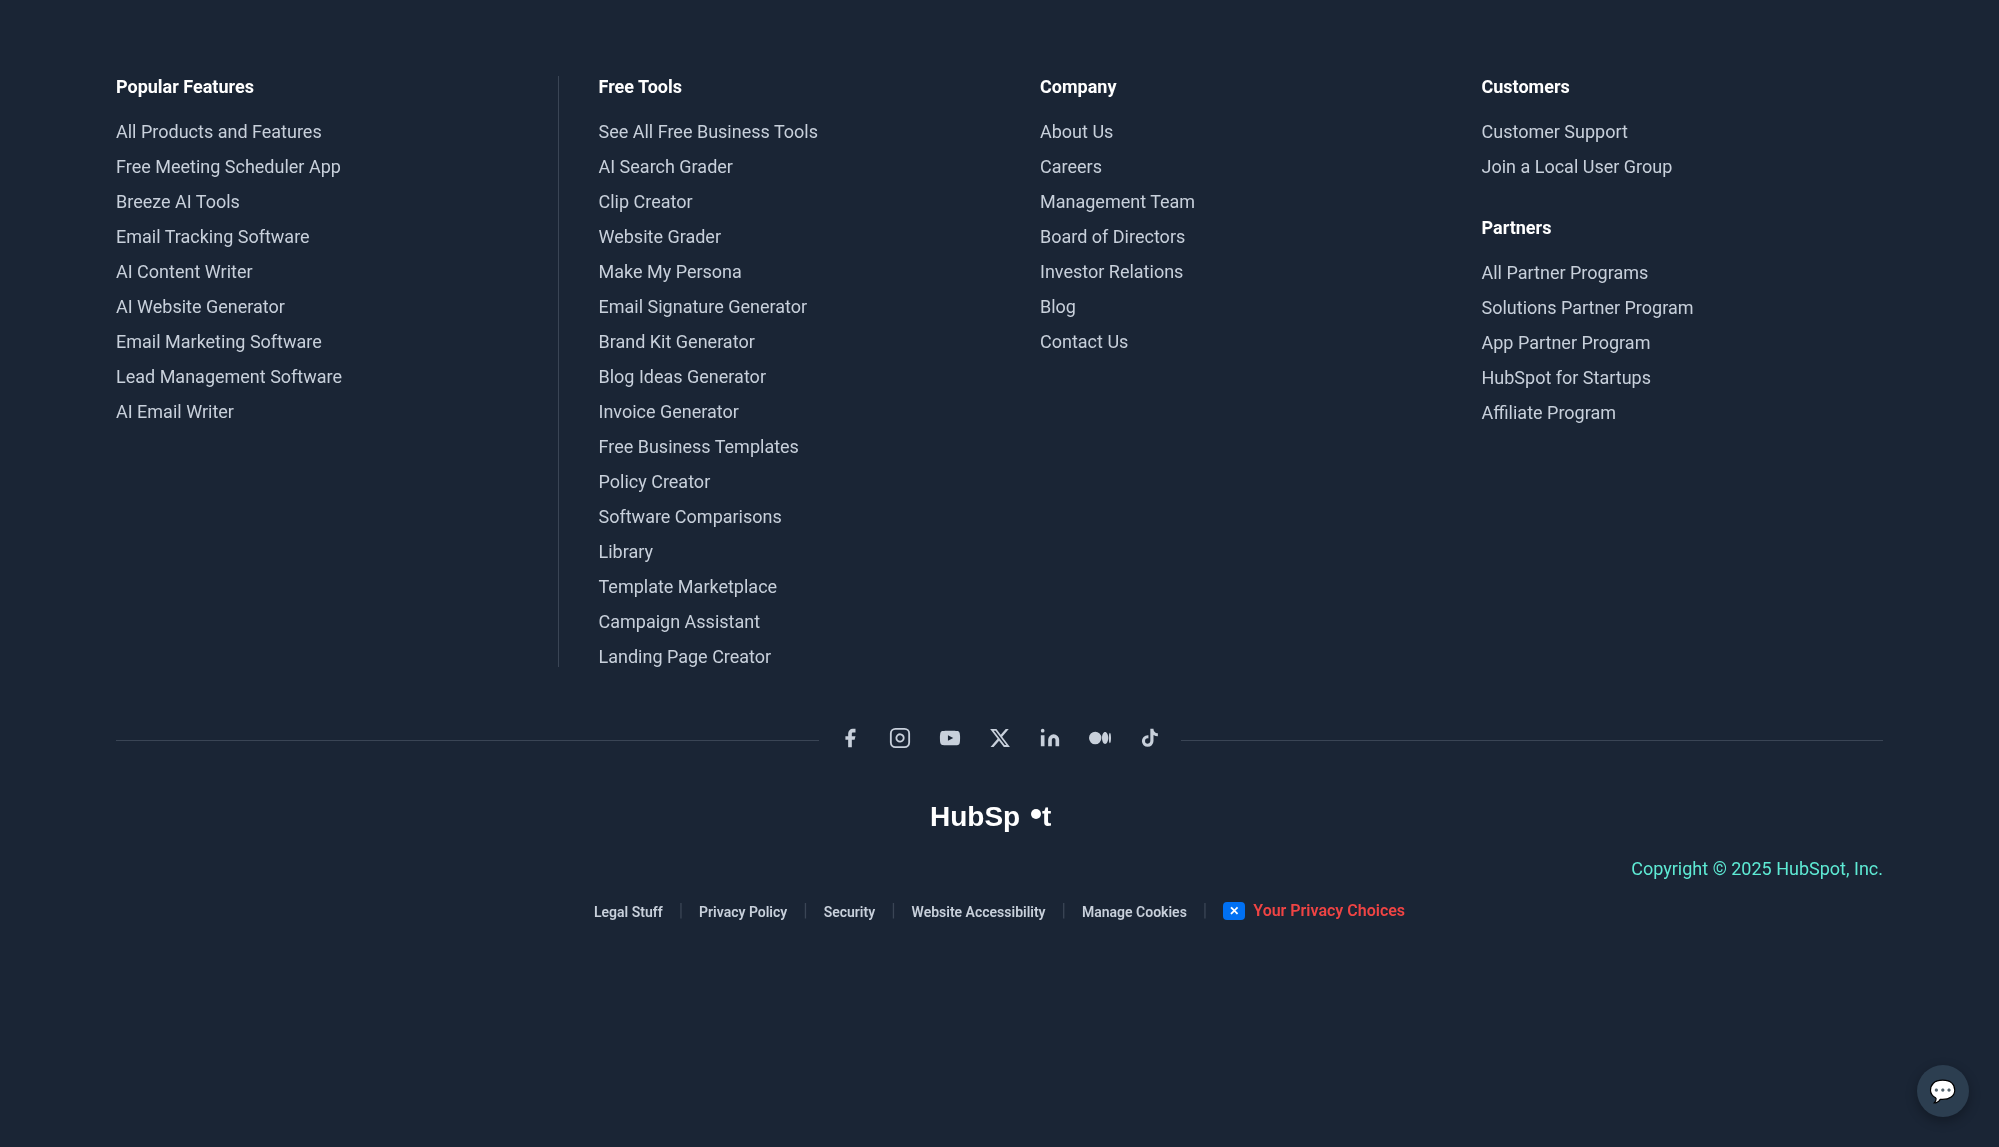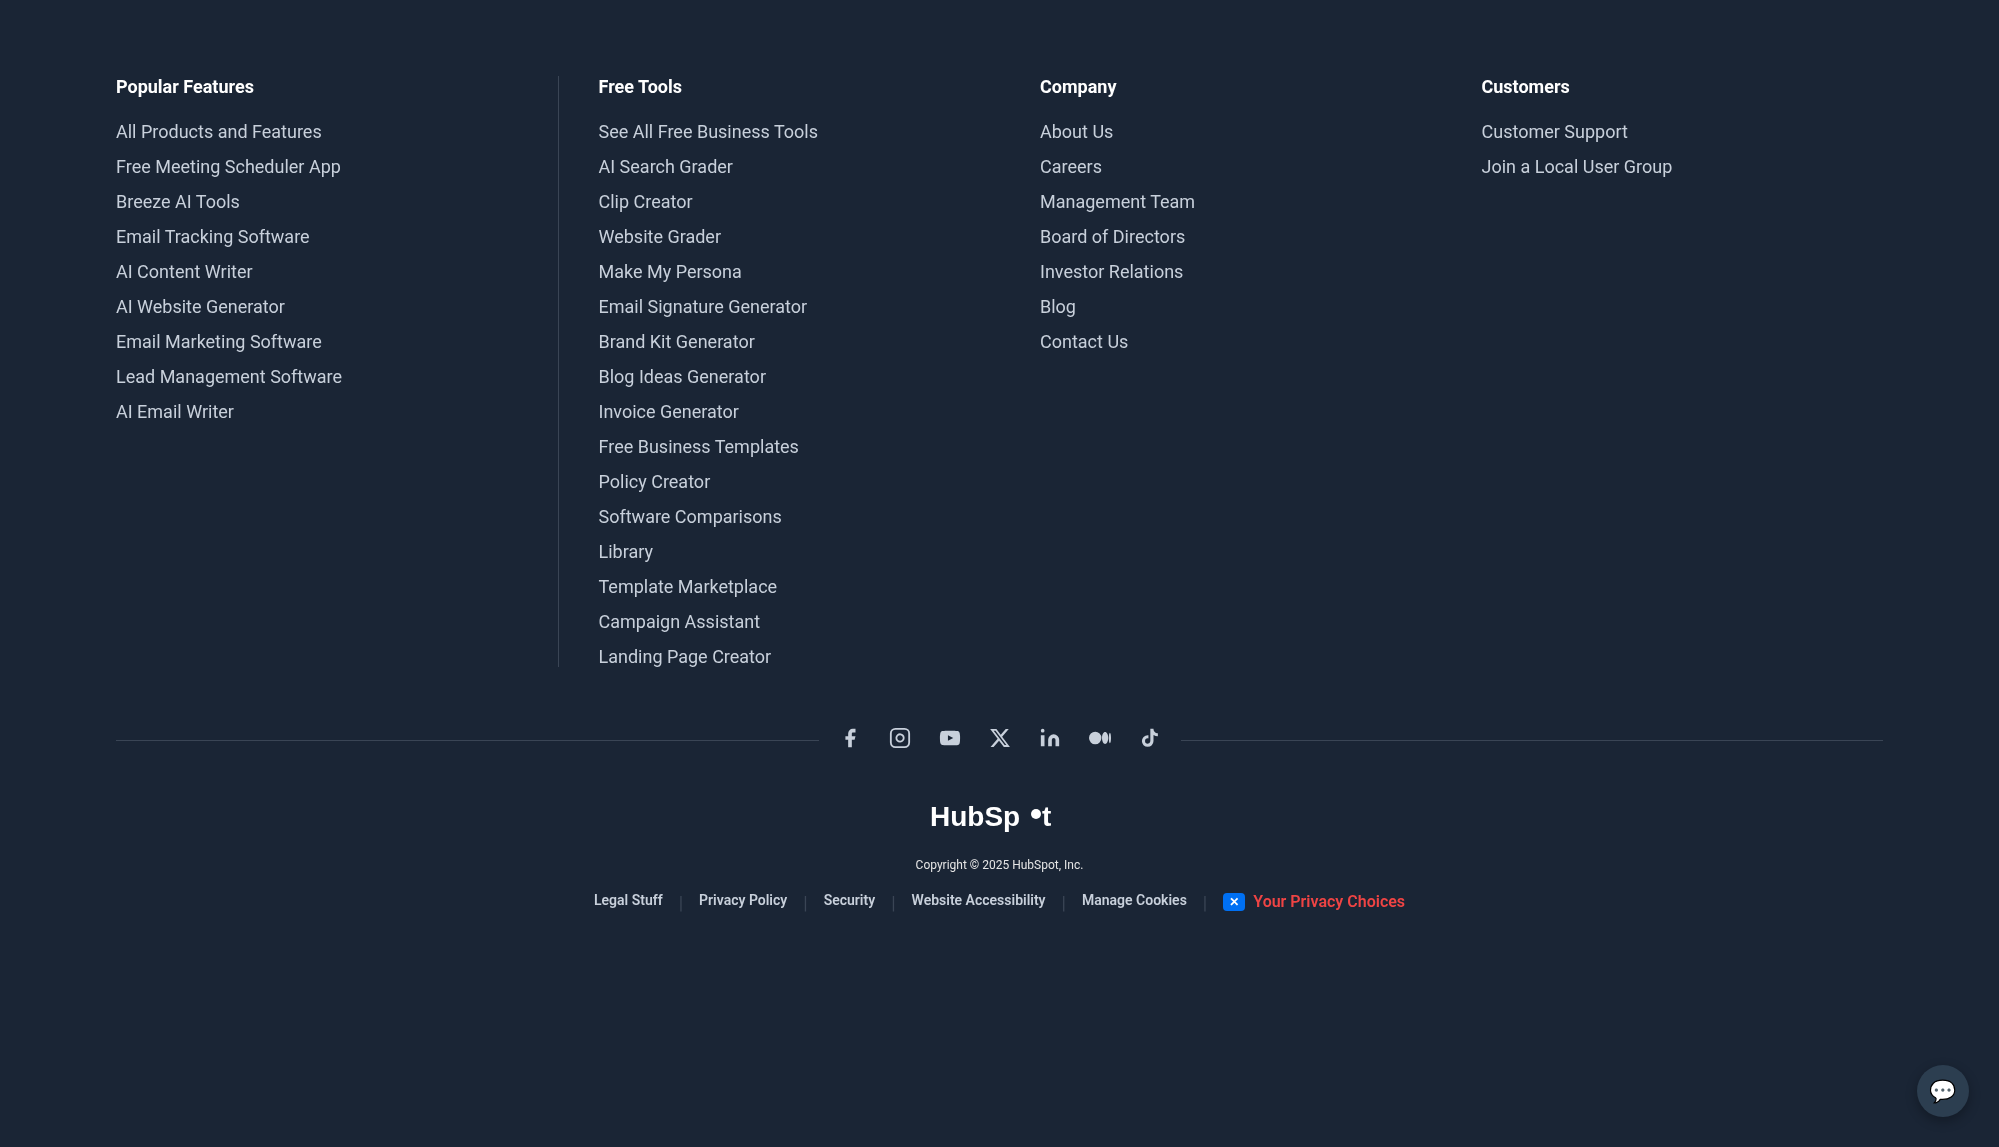--- a/index.html
+++ b/index.html
@@ -65,29 +65,29 @@
       font-size: 22px;
       cursor: pointer;
       text-decoration: none;
       transition: color 0.2s;
     }
     .hubspot-logo {
       text-align: center;
       margin-bottom: 20px;
     }
     .copyright {
-      text-align: center;
-      color: #e5e5e5;
-      font-size: 12px;
+      text-align: right;
+      color: #5eead4;
+      font-size: 18px;
       margin-bottom: 20px;
     }
     .footer-bottom-links {
       display: flex;
       justify-content: center;
-      align-items: flex-start;
+      align-items: flex-end;
       gap: 0;
       flex-wrap: wrap;
     }
     .bottom-link {
       color: #c8d0db;
       text-decoration: none;
       font-size: 14px;
       font-weight: 600;
       cursor: pointer;
       padding: 0 16px;
@@ -207,20 +207,30 @@
           <a class="footer-link" href="#">Contact Us</a>
         </div>
     </div>
 
     <div class="footer-section">
       <div class="footer-section-title">Customers</div>
       <div class="footer-links-col">
       <a class="footer-link" href="#">Customer Support</a>
           <a class="footer-link" href="#">Join a Local User Group</a>
         </div>
+      <div class="partners-section">
+        <div class="footer-section-title">Partners</div>
+        <div class="footer-links-col">
+        <a class="footer-link" href="#">All Partner Programs</a>
+            <a class="footer-link" href="#">Solutions Partner Program</a>
+            <a class="footer-link" href="#">App Partner Program</a>
+            <a class="footer-link" href="#">HubSpot for Startups</a>
+            <a class="footer-link" href="#">Affiliate Program</a>
+          </div>
+      </div>
     </div>
 
   </div>
 
   <div class="divider-row">
     <div class="divider-line"></div>
     <div class="social-icons">
       <a class="social-icon" href="#">
         <svg width="22" height="22" viewBox="0 0 24 24" fill="currentColor">
             <path d="M18 2h-3a5 5 0 00-5 5v3H7v4h3v8h4v-8h3l1-4h-4V7a1 1 0 011-1h3z"></path>

